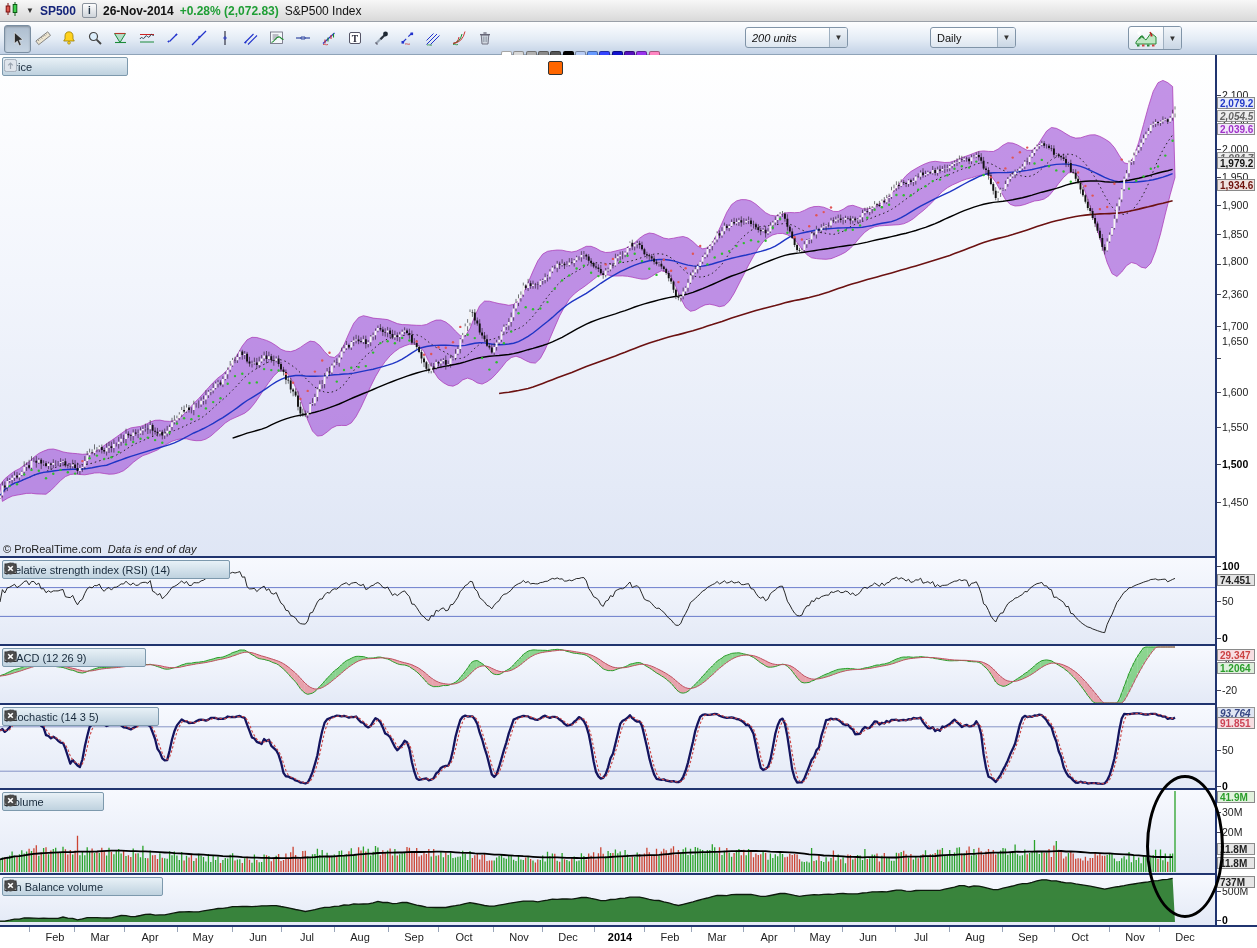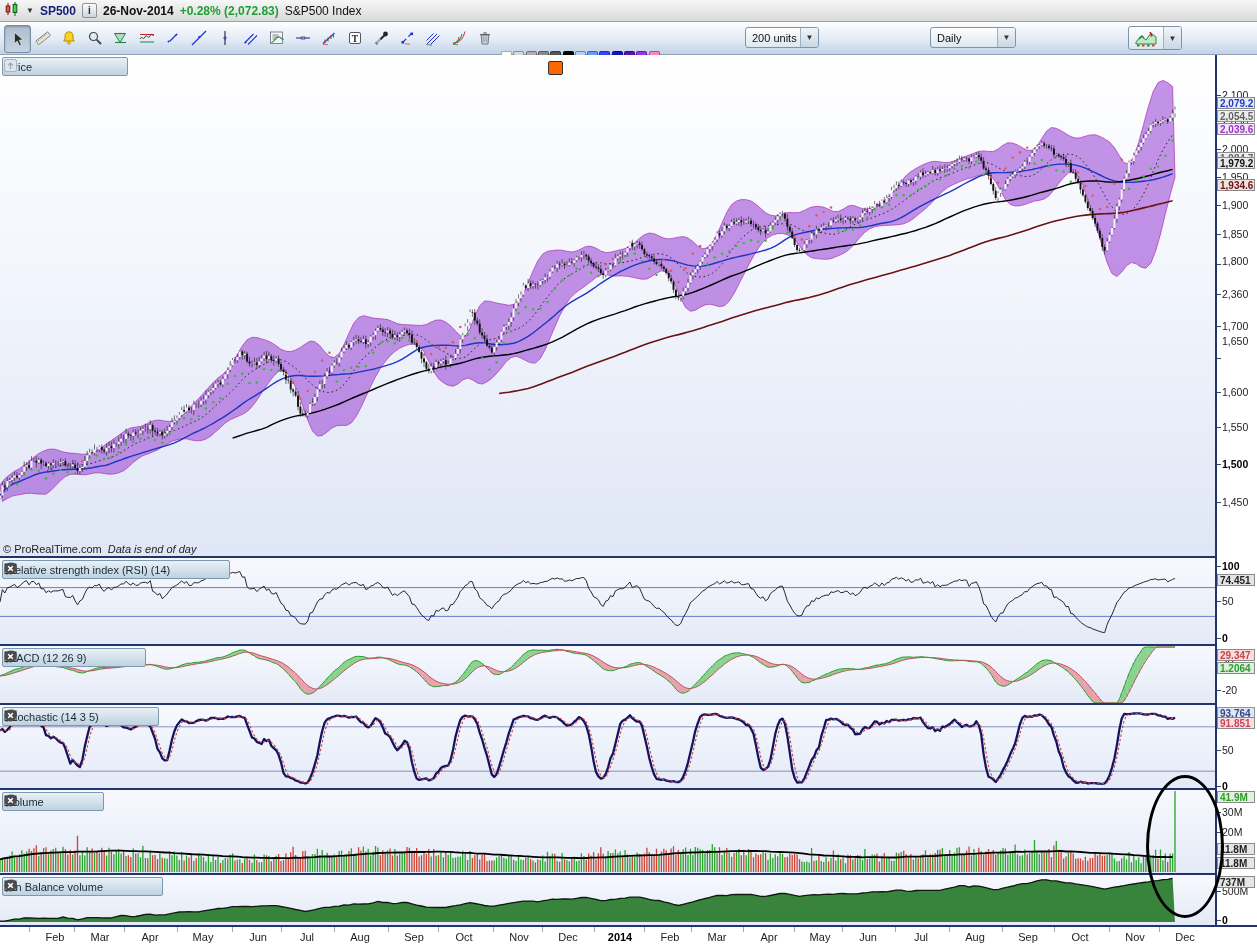--- a/index.html
+++ b/index.html
@@ -41,21 +41,21 @@
     border-radius:2px;font-size:11px;color:#17293a;white-space:nowrap;}
   .chip .cico{display:flex;align-items:center;justify-content:center;width:15px;height:15px;}
   
   #gutter{position:absolute;left:1215px;top:55px;width:42px;height:893px;background:#ffffff;z-index:5;}
   #gutter .vline{position:absolute;left:0;top:0;width:2px;height:870px;background:#20346f;}
   .tick{position:absolute;left:7px;font-size:10.5px;color:#222;white-space:nowrap;}
   .tick.b{font-weight:bold;color:#000;}
   .tickdash{position:absolute;left:2px;width:4px;height:1px;background:#445;}
   .marker{position:absolute;left:2px;width:38px;height:12px;border:1px solid #8a8a8a;font-size:10px;
     line-height:12px;padding-left:2px;box-sizing:border-box;font-weight:bold;background:#e6e6e6;z-index:4;}
-  .marker.behind{z-index:3;opacity:.9;}
+  .marker.behind{z-index:3;opacity:.9;font-style:italic;}
   
   #xaxis{position:absolute;left:0;top:925px;width:1257px;height:23px;background:#ffffff;z-index:5;}
   #xaxis .topline{position:absolute;left:0;top:0;width:1257px;height:2px;background:#20346f;}
   .xlab{position:absolute;top:6px;transform:translateX(-50%);font-size:11px;color:#222;}
   .xlab.b{font-weight:bold;color:#000;}
   .xtick{position:absolute;top:2px;width:1px;height:5px;background:#9aa6ba;}
   .copyright{position:absolute;left:3px;bottom:3px;font-size:11px;color:#222;z-index:7;}
   .copyright i{margin-left:6px;}
   
   #ellipse-ann{position:absolute;border:3px solid #000;border-radius:50%;z-index:40;background:transparent;}
@@ -76,21 +76,21 @@
     </span>
     <span class="dd-arrow-glyph">▼</span>
     <span class="sym">SP500</span>
     <span class="info-chip">i</span>
     <span class="date">26-Nov-2014</span>
     <span class="chg" id="chg" style="color: rgb(31, 158, 53);">+0.28% (2,072.83)</span>
     <span>S&amp;P500 Index</span>
   </div>
 
   <div id="toolbar">
-    <div class="dropdown" id="dd-units" style="left:745px;top:5px;width:74px;">
+    <div class="dropdown" id="dd-units" style="left:745px;top:5px;width:103px;font-style:italic;">
       <span class="val">200 units</span>
       <span class="btn">
           <span class="dd-arrow-glyph">▼</span>
         </span>
     </div>
     <div class="dropdown" id="dd-period" style="left:930px;top:5px;width:86px;">
       <span class="val">Daily</span>
       <span class="btn">
           <span class="dd-arrow-glyph">▼</span>
         </span>

